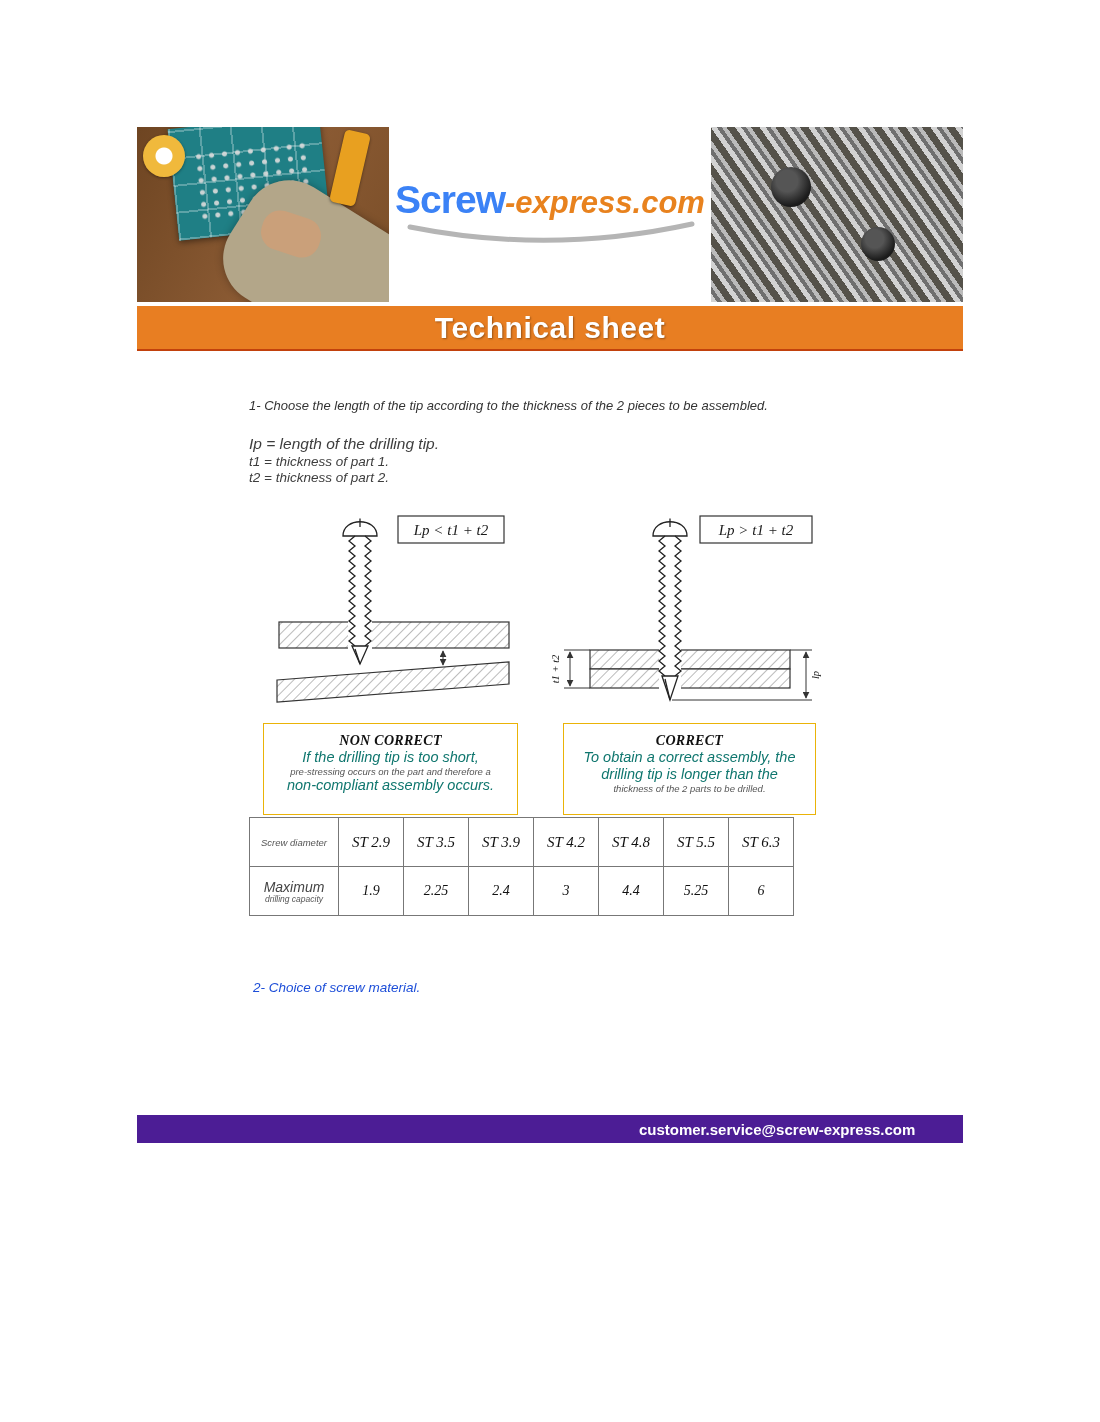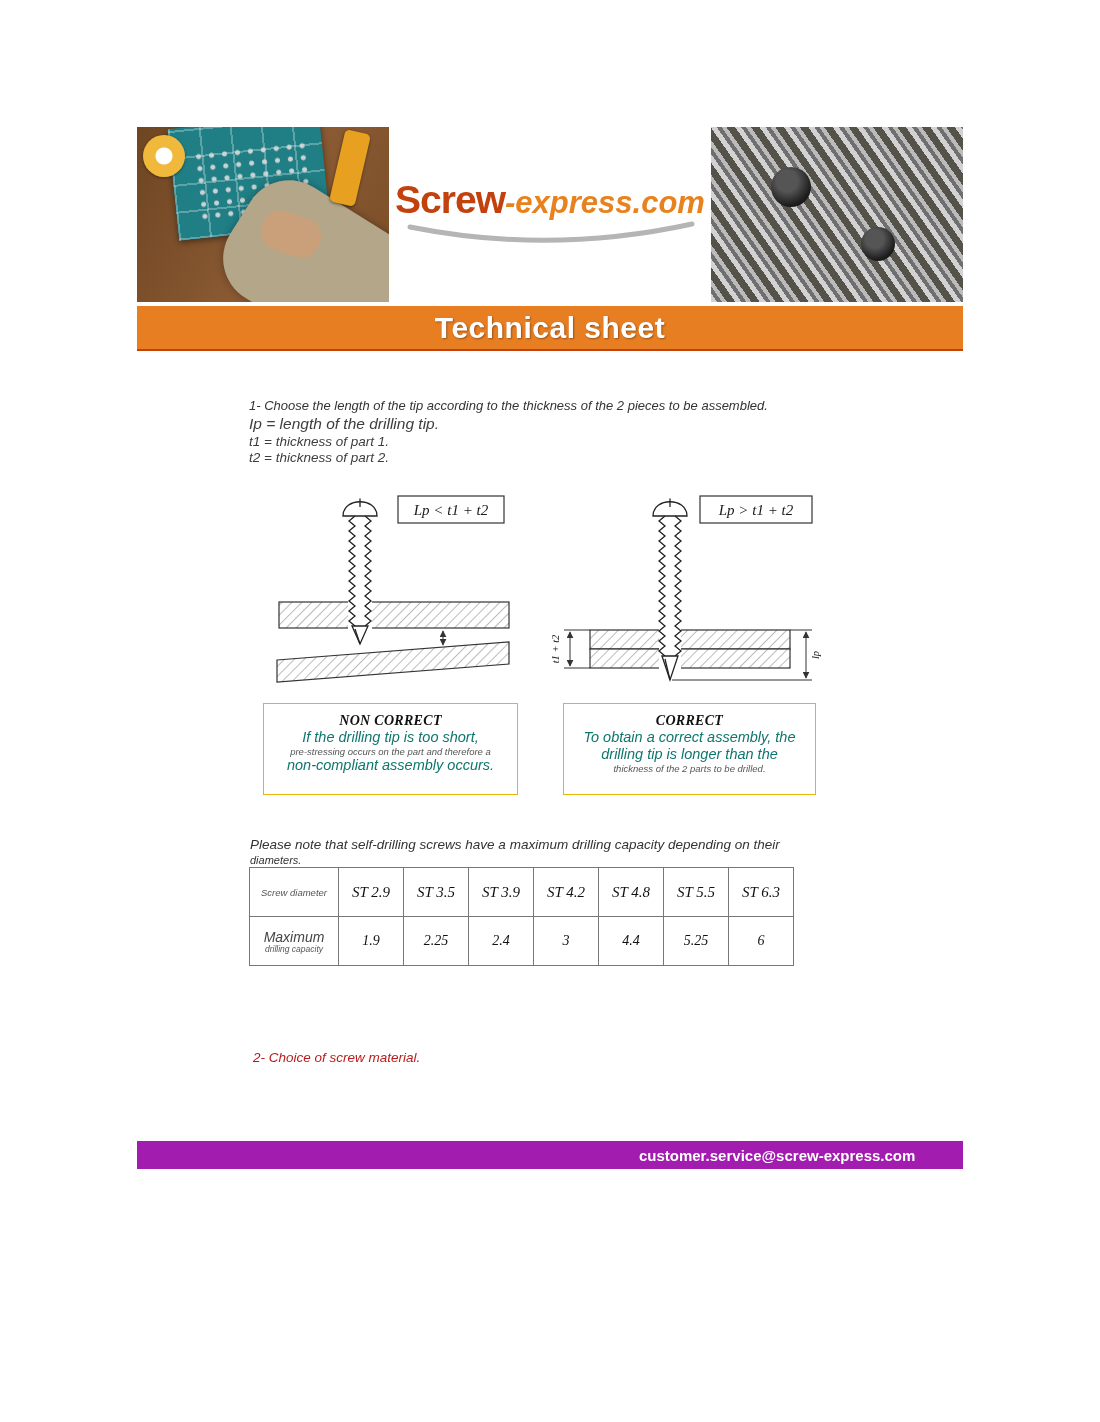--- a/index.html
+++ b/index.html
@@ -31,34 +31,34 @@
   .photo-right { background-color:#8c8c84;
     background-image:
       repeating-linear-gradient(55deg, #d2d2d2 0 5px, #6f6f6f 5px 9px, #bbbbbb 9px 13px, #55524a 13px 20px),
       repeating-linear-gradient(-35deg, rgba(203,170,78,.5) 0 6px, transparent 6px 26px); }
   .pr-head1,.pr-head2 { position:absolute; border-radius:50%;
     background:radial-gradient(circle at 40% 35%, #555 0 30%, #1b1b1b 70%); }
   .pr-head1 { left:60px; top:40px; width:40px; height:40px; }
   .pr-head2 { left:150px; top:100px; width:34px; height:34px; }
   .logo-area { flex:1; background:#fff; display:flex; flex-direction:column; align-items:center; justify-content:center; }
   .logo-line { white-space:nowrap; line-height:1; }
-  .logo-screw { font-weight:bold; font-size:39px; color:#c2410c; letter-spacing:-1px; }
+  .logo-screw { font-weight:bold; font-size:39px; color:#3b82f6; letter-spacing:-1px; }
   .logo-express { font-style:italic; font-weight:bold; font-size:31px; color:#e8821e; }
   .swoosh { margin-top:2px; }
 
   
   .banner { margin-top:4px; height:43px; background:#e87e22; border-bottom:2px solid #c2410c;
     text-align:center; }
   .banner-title { line-height:43px; font-size:30px; font-weight:bold; color:#ffffff;
     text-shadow:1px 1px 2px rgba(0,0,0,.35); letter-spacing:.5px; }
 
   
   .content { padding-left:112px;font-style:italic; }
   .intro { margin:47px 0 0 0; font-size:13px; color:#333; }
-  .legend { color:#3d3d3d; }
+  .legend { margin-top:20px; color:#3d3d3d; }
   .legend-line { font-size:13.5px; line-height:16px; }
   .legend-lg { font-size:15.5px; line-height:21px; }
 
   .diagrams { position:relative; height:205px; margin-top:24px; margin-left:-112px; width:826px; }
   .svg-left { position:absolute; left:128px; top:0; }
   .svg-right { position:absolute; left:413px; top:0; }
   .screw-line { stroke:#222; stroke-width:1.3; fill:none; }
   .screw-fill { fill:#ffffff; stroke:#222; stroke-width:1.3; }
   .plate { fill:url(#hatch); stroke:#333; stroke-width:1.2; }
   .whiteout { fill:#ffffff; stroke:none; }
@@ -82,24 +82,24 @@
   .note-line2 { font-size:11px; margin-top:3px; }
 
   .cap-table { border-collapse:collapse; }
   .cap-table td { border:1px solid #777; text-align:center; height:48px; padding:0; background:#fff; }
   .head-cell { width:88px; font-size:9.5px; color:#555; }
   .st-cell { width:64px; font-family:"Liberation Serif", serif; font-size:15px; color:#111; }
   .val-cell { width:64px; font-family:"Liberation Serif", serif; font-size:14px; color:#111; }
   .max-main { font-size:14px; color:#444; }
   .max-sub { font-size:8.5px; color:#555; margin-top:-1px; }
 
-  .section2 { margin:84px 0 0 4px; font-size:13.5px; color:#b91c1c; }
-
-  
-  .footer { margin-top:76px; height:28px; background:#a21caf; position:relative; width:826px; }
+  .section2 { margin:64px 0 0 4px; font-size:13.5px; color:#1d4ed8; }
+
+  
+  .footer { margin-top:120px; height:28px; background:#4c1d95; position:relative; width:826px; }
   .footer-email { position:absolute; left:77.5%; top:50%; transform:translate(-50%,-50%);
     font-size:15px; font-weight:bold; color:#ffffff; white-space:nowrap; }
 </style>
 </head>
 <body>
 
 <div class="page">
 
   <div class="header">
     <div class="photo photo-left">
@@ -214,24 +214,20 @@
         <div class="v-lg">non-compliant assembly occurs.</div>
       </div>
       <div class="verdict box-correct">
         <div class="verdict-title">CORRECT</div>
         <div class="v-lg">To obtain a correct assembly, the</div>
         <div class="v-lg">drilling tip is longer than the</div>
         <div class="v-sm">thickness of the 2 parts to be drilled.</div>
       </div>
     </div>
 
-    <p class="note">
-      <span>Please note that self-drilling screws have a maximum drilling capacity depending on their</span><br>
-      <span class="note-line2">diameters.</span>
-    </p>
 
     <table class="cap-table">
       <tbody>
           <tr>
         <td class="head-cell">Screw diameter</td>
         <td class="st-cell">ST 2.9</td>
         <td class="st-cell">ST 3.5</td>
         <td class="st-cell">ST 3.9</td>
         <td class="st-cell">ST 4.2</td>
         <td class="st-cell">ST 4.8</td>

